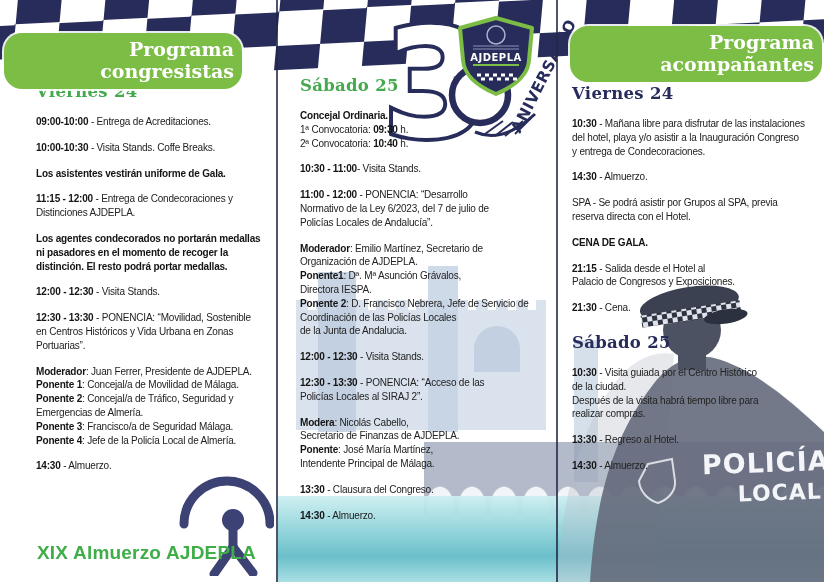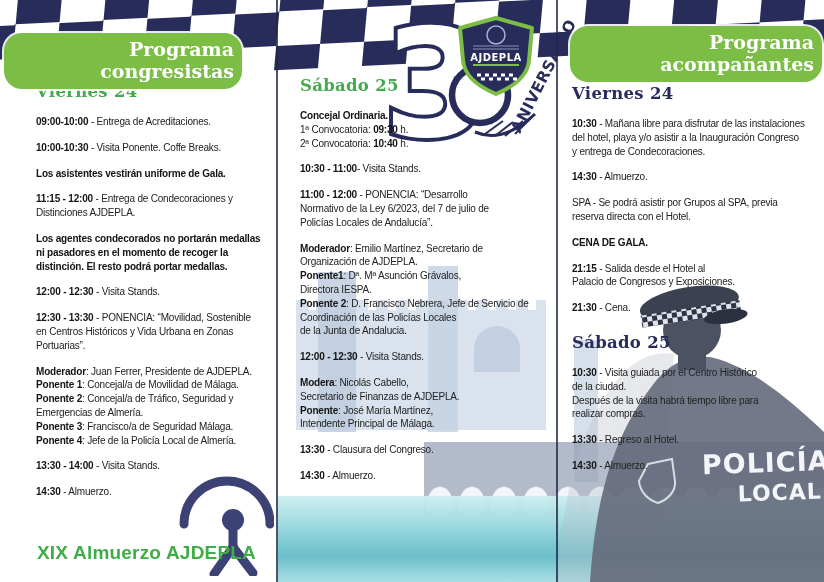--- a/index.html
+++ b/index.html
@@ -121,35 +121,34 @@
   <div class="fold fold-1"></div>
   <div class="fold fold-2"></div>
 
   <div class="pill pill-left">Programa congresistas</div>
   <div class="pill pill-right">Programa acompañantes</div>
 
   <div class="panel p-left">
     <div>
         <div class="day green">Viernes 24</div>
         <p class="para"><strong>09:00-10:00</strong><span> - Entrega de Acreditaciones.</span></p>
-        <p class="para"><strong>10:00-10:30</strong><span> - Visita Ponente. Coffe Breaks.</span></p>
+        <p class="para"><strong>10:00-10:30</strong><span> - Visita Stands. Coffe Breaks.</span></p>
         <p class="para"><strong>Los asistentes vestirán uniforme de Gala.</strong></p>
         <p class="para"><strong>11:15 - 12:00</strong><span> - Entrega de Condecoraciones y
 Distinciones AJDEPLA.</span></p>
         <p class="para"><strong>Los agentes condecorados no portarán medallas ni pasadores en el momento de recoger la distinción. El resto podrá portar medallas.</strong></p>
         <p class="para"><strong>12:00 - 12:30</strong><span> - Visita Stands.</span></p>
         <p class="para"><strong>12:30 - 13:30</strong><span> - PONENCIA: “Movilidad, Sostenible
 en Centros Históricos y Vida Urbana en Zonas Portuarias”.</span></p>
         <p class="para"><strong>Moderador</strong><span>: Juan Ferrer, Presidente de AJDEPLA.
 </span><strong>Ponente 1</strong><span>: Concejal/a de Movilidad de Málaga.
 </span><strong>Ponente 2</strong><span>: Concejal/a de Tráfico, Seguridad y
 Emergencias de Almería.
 </span><strong>Ponente 3</strong><span>: Francisco/a de Seguridad Málaga.
 </span><strong>Ponente 4</strong><span>: Jefe de la Policía Local de Almería.</span></p>
-        <p class="para"><strong>13:30 - 14:00</strong><span> - Visita Stands.</span></p>
         <p class="para"><strong>14:30</strong><span> - Almuerzo.</span></p>
       </div>
   </div>
   <div class="panel p-mid">
     <div>
         <div class="day green">Sábado 25</div>
         <p class="para"><strong>Concejal Ordinaria.</strong><span>
 1ª Convocatoria: </span><strong>09:30</strong><span> h.
 2ª Convocatoria: </span><strong>10:40</strong><span> h.</span></p>
         <p class="para"><strong>10:30 - 11:00</strong><span>- Visita Stands.</span></p>
@@ -157,20 +156,22 @@
 Normativo de la Ley 6/2023, del 7 de julio de
 Policías Locales de Andalucía”.</span></p>
         <p class="para"><strong>Moderador</strong><span>: Emilio Martínez, Secretario de
 Organización de AJDEPLA.
 </span><strong>Ponente1</strong><span>: Dª. Mª Asunción Grávalos,
 Directora IESPA.
 </span><strong>Ponente 2</strong><span>: D. Francisco Nebrera, Jefe de Servicio de
 Coordinación de las Policías Locales
 de la Junta de Andalucia.</span></p>
         <p class="para"><strong>12:00 - 12:30</strong><span> - Visita Stands.</span></p>
+        <p class="para"><strong>12:30 - 13:30</strong><span> - PONENCIA: “Acceso de las
+Policías Locales al SIRAJ 2”.</span></p>
         <p class="para"><strong>Modera</strong><span>: Nicolás Cabello,
 Secretario de Finanzas de AJDEPLA.
 </span><strong>Ponente</strong><span>: José María Martínez,
 Intendente Principal de Málaga.</span></p>
         <p class="para"><strong>13:30</strong><span> - Clausura del Congreso.</span></p>
         <p class="para"><strong>14:30</strong><span> - Almuerzo.</span></p>
       </div>
   </div>
   <div class="panel p-right">
     <div>

